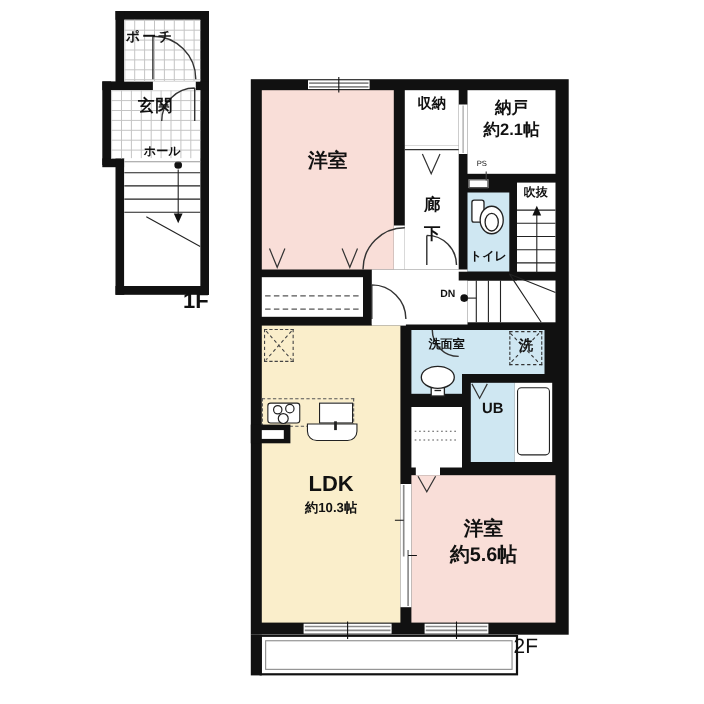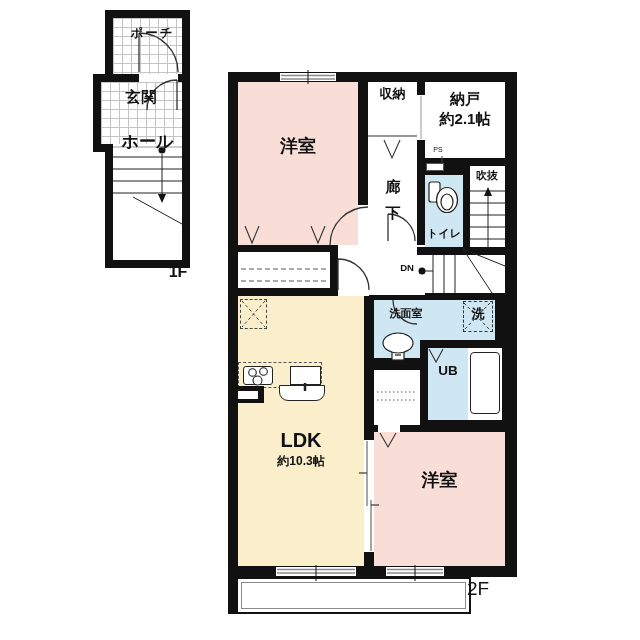--- a/index.html
+++ b/index.html
@@ -162,36 +162,37 @@
     <g stroke="#444" stroke-width="1" stroke-dasharray="3,2.5" fill="none">
       <path d="M242,301 L265,327 M265,301 L242,327"></path>
       <path d="M464,303 L490,330 M490,303 L464,330" stroke="#333"></path>
     </g>
     <g stroke="#555" stroke-width="1" fill="none">
       <path d="M241,269 H327 M241,281 H327" stroke-dasharray="5,3"></path>
       <path d="M377,392 H417 M377,400 H417" stroke-dasharray="1.5,2.5"></path>
     </g>
   </svg>
 
-  <div class="lbl" style="left:129px;top:26px;width:47px;font-size:12.5px;letter-spacing:2px"><span>ポーチ</span></div>
+  <div class="lbl" style="left:113px;top:26px;width:47px;font-size:12.5px;letter-spacing:2px"><span>ポーチ</span></div>
   <div class="lbl" style="left:101px;top:88px;width:81px;font-size:15px;letter-spacing:1px"><span>玄関</span></div>
-  <div class="lbl" style="left:113px;top:132px;width:69px;font-size:17px;background:rgba(255,255,255,.0)"><span>ホール</span></div>
-  <div class="lbl" style="left:158px;top:263px;width:40px;font-size:16px;font-weight:700"><span>1F</span></div>
+  <div class="lbl" style="left:113px;top:132px;width:69px;font-size:11px;background:rgba(255,255,255,.0)"><span>ホール</span></div>
+  <div class="lbl" style="left:158px;top:263px;width:40px;font-size:20px;font-weight:700"><span>1F</span></div>
 
   <div class="lbl" style="left:238px;top:136px;width:120px;font-size:18px"><span>洋室</span></div>
   <div class="lbl" style="left:368px;top:87px;width:49px;font-size:13px"><span>収納</span></div>
   <div class="lbl" style="left:425px;top:90px;width:80px;font-size:15px"><span>納戸</span></div>
   <div class="lbl" style="left:425px;top:110px;width:80px;font-size:15px"><span>約2.1帖</span></div>
   <div class="lbl" style="left:427px;top:146px;width:22px;font-size:7px;font-weight:400"><span>PS</span></div>
   <div class="lbl" style="left:384px;top:178px;width:18px;font-size:15px"><span>廊</span></div>
   <div class="lbl" style="left:384px;top:204px;width:18px;font-size:15px"><span>下</span></div>
   <div class="lbl" style="left:421px;top:227px;width:46px;font-size:11px"><span>トイレ</span></div>
   <div class="lbl" style="left:468px;top:169px;width:38px;font-size:11px"><span>吹抜</span></div>
   <div class="lbl" style="left:396px;top:263px;width:22px;font-size:9.5px;font-weight:700"><span>DN</span></div>
   <div class="lbl" style="left:374px;top:307px;width:64px;font-size:11px"><span>洗面室</span></div>
   <div class="lbl" style="left:463px;top:307px;width:30px;font-size:13px"><span>洗</span></div>
   <div class="lbl" style="left:428px;top:363px;width:40px;font-size:13.5px"><span>UB</span></div>
   <div class="lbl" style="left:238px;top:429px;width:126px;font-size:20px"><span>LDK</span></div>
   <div class="lbl" style="left:238px;top:455px;width:126px;font-size:12px"><span>約10.3帖</span></div>
   <div class="lbl" style="left:374px;top:470px;width:131px;font-size:18px"><span>洋室</span></div>
+  <div class="lbl" style="left:374px;top:494px;width:131px;font-size:18px"><span>約5.6帖</span></div>
   <div class="lbl" style="left:456px;top:578px;width:44px;font-size:19px;font-weight:400"><span>2F</span></div>
 
 </div>
 
 </body></html>

